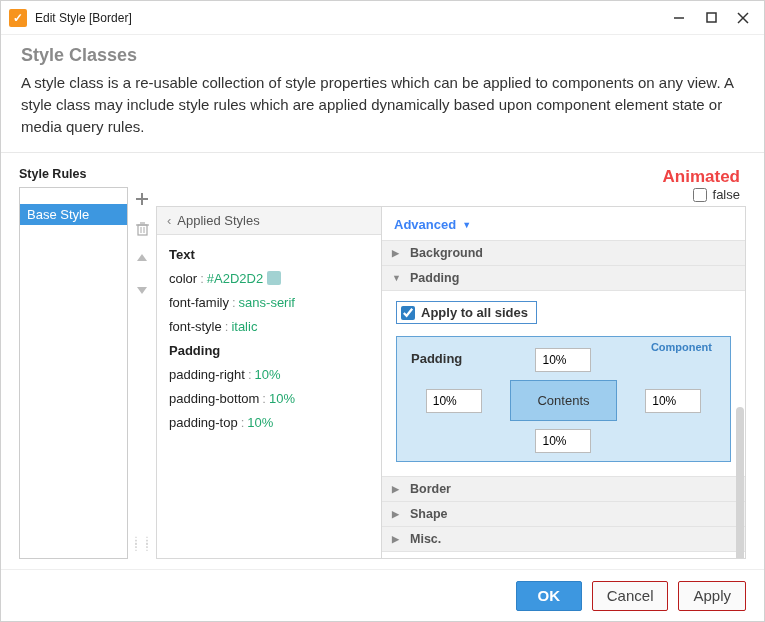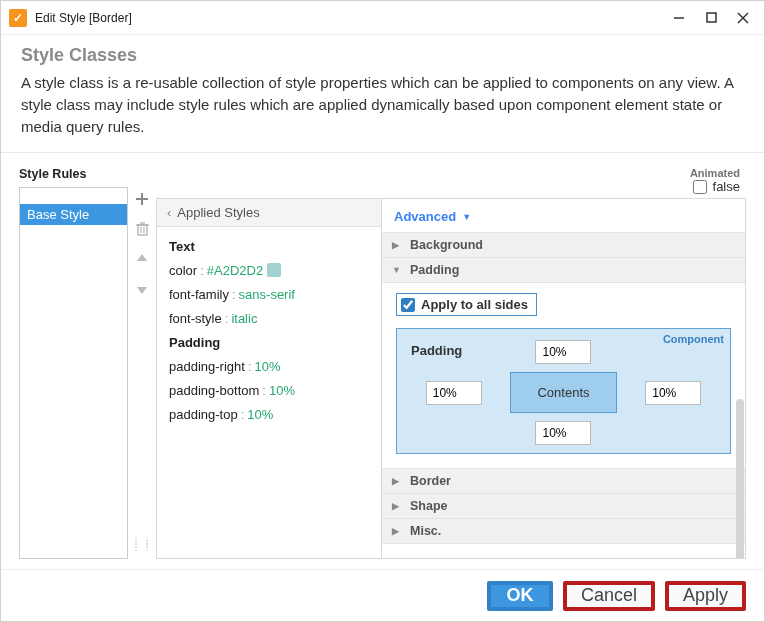--- a/index.html
+++ b/index.html
@@ -23,21 +23,21 @@
 .left-col .label { font-size: 12.5px; font-weight: 700; color: #222; margin-bottom: 6px; }
 .rule-list { border: 1px solid #ccc; flex: 1; background: #fff; }
 .rule-item { background: #3d97e0; color: #fff; font-size: 13px; padding: 3px 7px; margin-top: 16px; }
 
 .icon-col { width: 28px; display: flex; flex-direction: column; align-items: center; padding-top: 24px; gap: 14px; }
 .icon-col .ibtn { width: 16px; height: 16px; color: #999; cursor: pointer; display: flex; align-items: center; justify-content: center; }
 .grip { margin-top: auto; margin-bottom: 40%; color: #ccc; font-size: 10px; line-height: 3px; letter-spacing: 1px; }
 
 .right-area { flex: 1; display: flex; flex-direction: column; position: relative; }
 .right-header { display: flex; justify-content: flex-end; align-items: center; gap: 0; padding-right: 6px; margin-bottom: 4px; }
-.anim-label { font-size: 11px; font-weight: 700; color: #737373; }
+.anim-label { font-size: 17px; font-weight: 700; color: #ef4444; }
 .anim-row { display: flex; align-items: center; gap: 6px; font-size: 13px; color: #333; }
 .anim-row input { width: 14px; height: 14px; }
 
 .panels { flex: 1; display: flex; border: 1px solid #d8d8d8; overflow: hidden; }
 
 .applied { width: 225px; border-right: 1px solid #d8d8d8; display: flex; flex-direction: column; }
 .applied-header { background: #f4f4f4; padding: 6px 10px; font-size: 13px; color: #555; border-bottom: 1px solid #e0e0e0; display: flex; align-items: center; gap: 6px; }
 .applied-body { padding: 8px 12px; font-size: 13px; color: #222; overflow-y: auto; }
 .applied-body .group-h { font-weight: 700; margin: 4px 0 8px; }
 .prop-row { margin: 9px 0; font-size: 13px; }
@@ -52,32 +52,32 @@
 
 .section { background: #f1f1f1; border-top: 1px solid #e3e3e3; border-bottom: 1px solid #e3e3e3; padding: 5px 10px; font-size: 12.5px; font-weight: 700; color: #555; display: flex; align-items: center; gap: 8px; }
 .section .arrow { color: #888; font-size: 9px; width: 10px; }
 .section + .section { margin-top: -1px; }
 
 .padding-content { padding: 10px 14px 14px; }
 .apply-all { display: inline-flex; align-items: center; gap: 6px; border: 1px solid #4c8fcf; padding: 3px 8px 3px 4px; font-size: 13px; font-weight: 700; color: #333; background: #fff; }
 .apply-all input { width: 14px; height: 14px; accent-color: #2e7fc4; }
 
 .box-model { margin-top: 12px; border: 1px solid #62a2d6; background: #d2e8f7; position: relative; padding: 8px; }
-.box-model .comp-badge { position: absolute; top: 4px; right: 6px; font-size: 11px; color: #3b82c4; font-weight: 600; }
+.box-model .comp-badge { position: absolute; top: 4px; right: 18px; font-size: 11px; color: #3b82c4; font-weight: 600; }
 .box-model .title { font-size: 13px; font-weight: 700; color: #333; margin: 6px 0 0 6px; }
 
 .grid3 { display: grid; grid-template-columns: 1fr auto 1fr; grid-template-rows: auto auto auto; align-items: center; justify-items: center; gap: 8px; margin-top: -18px; }
 .inp { width: 56px; height: 24px; border: 1px solid #bbb; background: #fff; font-size: 12px; text-align: left; padding: 0 6px; }
 .center-box { background: #9ecdee; border: 1px solid #5a9cd0; padding: 12px 26px; font-size: 13px; color: #333; }
 .blank { width: 56px; height: 0; }
 
 .vscroll { position: absolute; right: 1px; top: 200px; width: 8px; height: 170px; background: #d4d4d4; border-radius: 4px; }
 
 .footer { height: 52px; border-top: 1px solid #eee; display: flex; align-items: center; justify-content: flex-end; padding: 0 18px; gap: 10px; }
-.btn { min-width: 66px; height: 30px; border: 4px solid #b91c1c; background: #fafafa; font-size: 18px; color: #444; border-radius: 2px; cursor: pointer; padding: 0 14px; }
+.btn { min-width: 66px; height: 30px; border: 1px solid #b91c1c; background: #fafafa; font-size: 15px; color: #444; border-radius: 2px; cursor: pointer; padding: 0 14px; }
 .btn.primary { background: #3d97e0; border-color: #2f82c7; color: #fff; font-weight: 600; }
 </style>
 </head>
 <body>
 
 <div class="window">
 
   <div class="titlebar">
     <span class="titlebar-icon">✓</span>
     <span class="titlebar-text">Edit Style [Border]</span>

